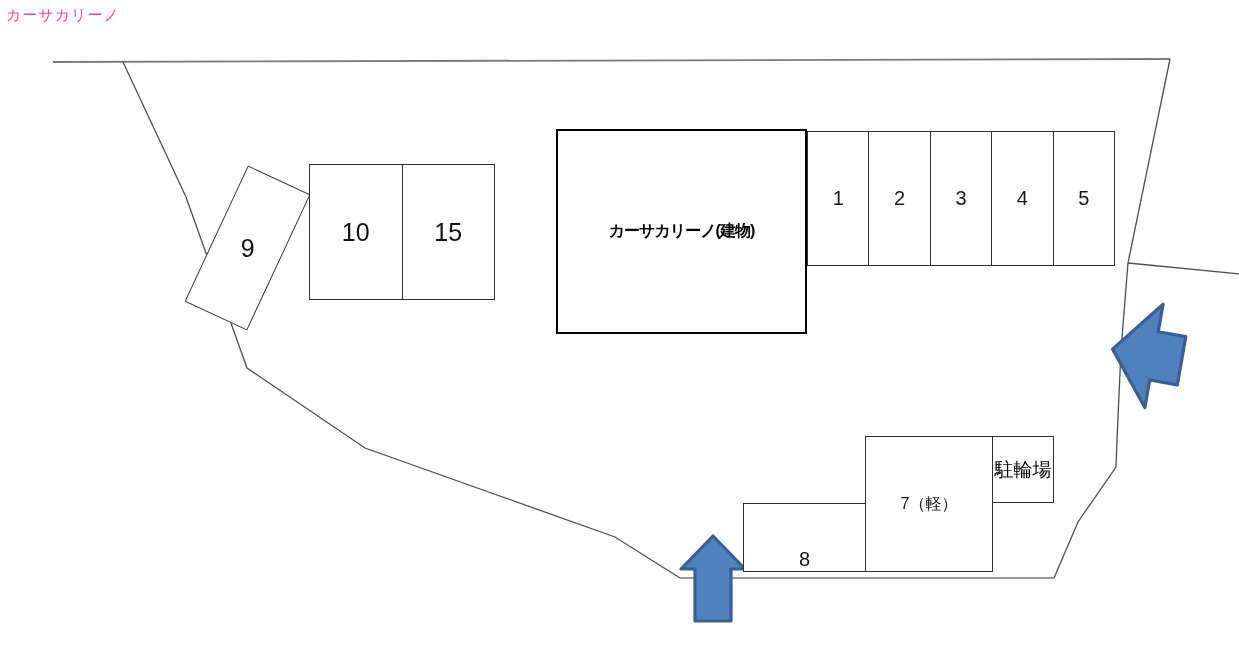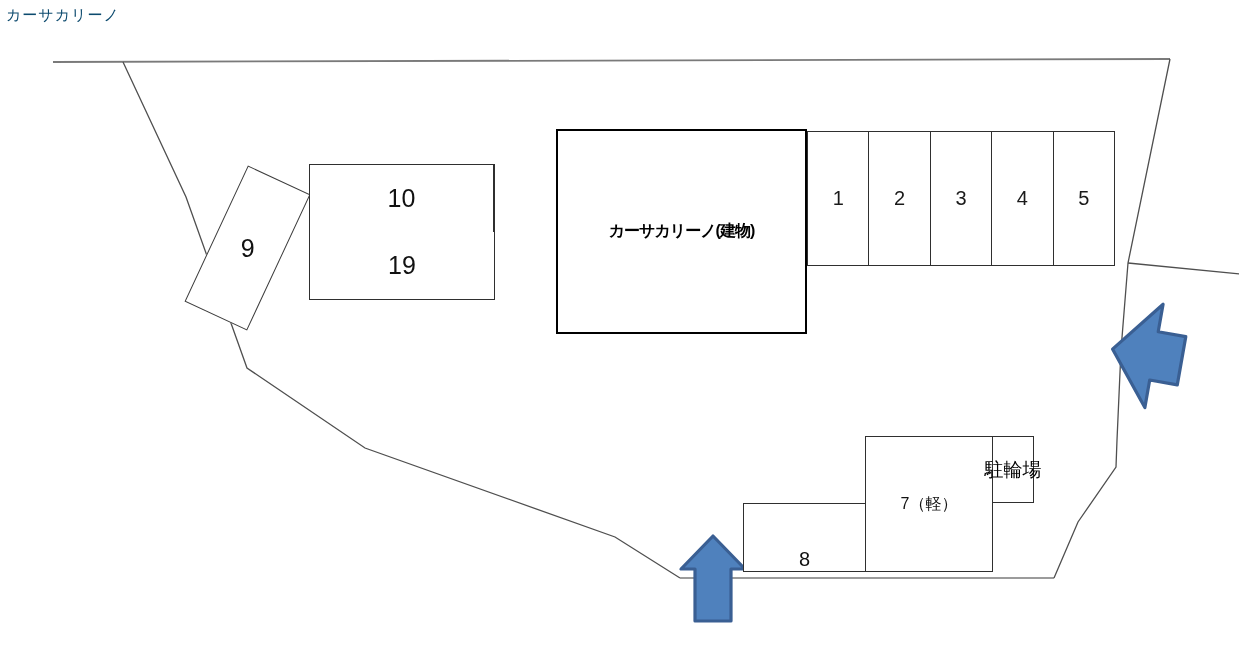--- a/index.html
+++ b/index.html
@@ -12,21 +12,21 @@
     color:#000;
     overflow:hidden;
   }
   #page-title{
     position:absolute;
     left:6px;
     top:6px;
     font-size:15px;
     font-weight:500;
     letter-spacing:1px;
-    color:#0c4a6e;
+    color:#ec4899;
   }
   #boundary-svg{
     position:absolute;
     left:0;top:0;
     width:1239px;height:654px;
   }
   
   .pblock{
     position:absolute;
     display:flex;
@@ -80,21 +80,21 @@
     font-size:16px;
     font-weight:bold;
     white-space:nowrap;
     letter-spacing:-1px;
   }
   
   #bicycle-box{
     position:absolute;
     left:992px;
     top:436px;
-    width:42px;
+    width:62px;
     height:67px;
     border:1px solid #2f2f2f;
     background:#fff;
     display:flex;
     align-items:center;
     justify-content:center;
     box-sizing:border-box;
   }
   #bicycle-box span{font-size:19px;white-space:nowrap;color:#000;}
   
@@ -135,26 +135,26 @@
 
     <polygon class="arrow" transform="translate(1146,355) rotate(10)" points="-34,0 8,-53 8,-25 36,-25 36,24 8,24 8,52"></polygon>
   </svg>
 
   <div id="page-title">カーサカリーノ</div>
 
   <div id="space-9">
     <span>9</span>
   </div>
 
-  <div class="pblock" style="left:309px;top:164px;width:186px;height:136px;flex-direction:column;">
+  <div class="pblock" style="left:309px;top:164px;width:186px;height:136px;">
     <div class="pcell">
       <span class="num-lg">10</span>
     </div>
     <div class="pcell">
-      <span class="num-lg">19</span>
+      <span class="num-lg">15</span>
     </div>
   </div>
 
   <div id="building">
     <span>カーサカリーノ(建物)</span>
   </div>
 
   <div class="pblock" style="left:807px;top:131px;width:308px;height:135px;">
     <div class="pcell">
       <span class="num-sm">1</span>

